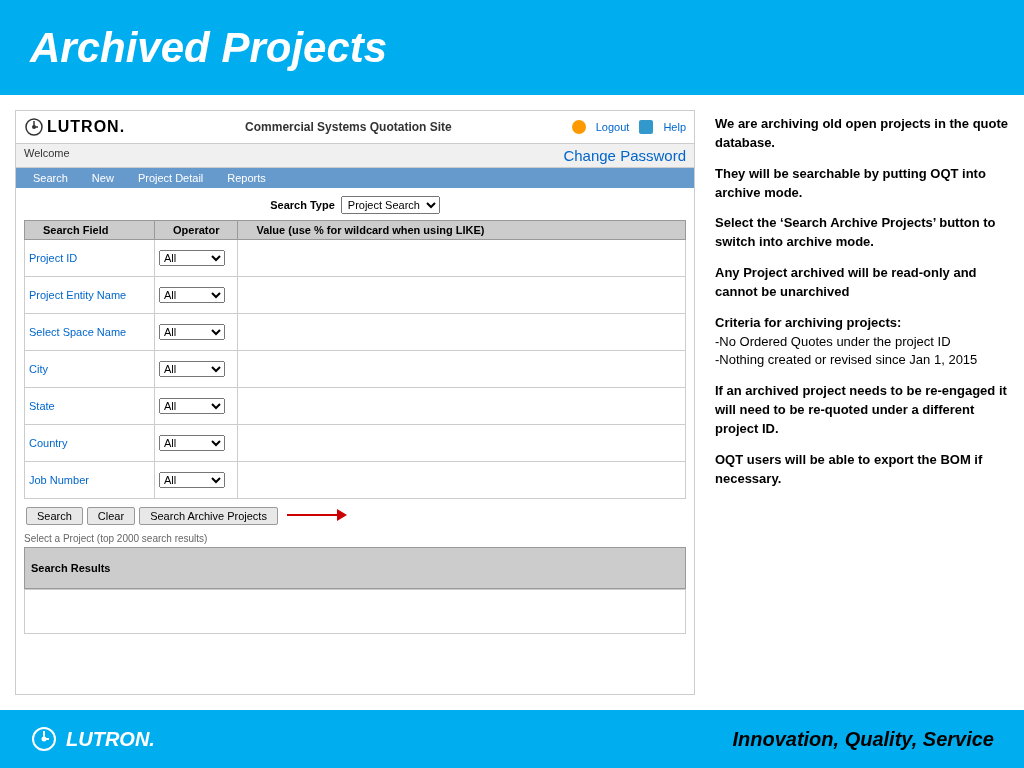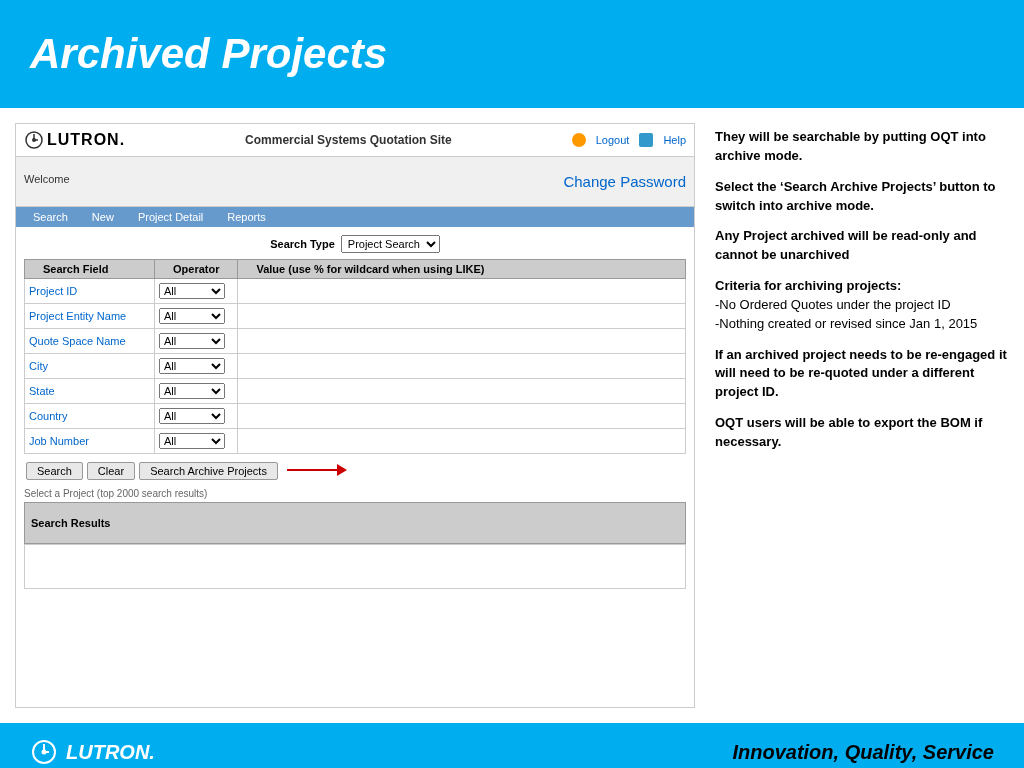--- a/index.html
+++ b/index.html
@@ -8,21 +8,21 @@
       background: #ffffff;
       width: 1024px;
       height: 768px;
       overflow: hidden;
     }
 
     
     .page-header {
       background: #00AEEF;
       padding: 18px 30px;
-      height: 108px;
+      height: 95px;
       display: flex;
       align-items: center;
     }
     .page-header h1 {
       color: #ffffff;
       font-size: 42px;
       font-weight: bold;
       font-style: italic;
     }
 
@@ -80,21 +80,21 @@
       display: inline-block;
       width: 14px;
       height: 14px;
       background: #3399cc;
       border-radius: 2px;
     }
 
     
     .app-welcome {
       background: #f0f0f0;
-      padding: 16px 8px;
+      padding: 3px 8px;
       font-size: 11px;
       color: #333;
       border-bottom: 1px solid #cccccc;
       display: flex;
       justify-content: space-between;
     }
     .app-welcome a {
       color: #0066cc;
       text-decoration: none;
       font-size: 15px;
@@ -144,21 +144,21 @@
     }
     .search-table th {
       background: #cccccc;
       border: 1px solid #999999;
       padding: 3px 18px;
       text-align: left;
       font-size: 11px;
     }
     .search-table td {
       border: 1px solid #cccccc;
-      padding: 4px 4px;
+      padding: 10px 4px;
       font-size: 11px;
     }
     .search-table td.field-name {
       color: #0066cc;
       font-size: 11px;
       white-space: nowrap;
       width: 130px;
     }
     .search-table td.operator-col {
       width: 80px;
@@ -333,21 +333,21 @@
           <tr>
             <td class="field-name">Project Entity Name</td>
             <td class="operator-col">
               <select><option>All</option></select>
             </td>
             <td class="value-col">
               <input type="text" style="">
             </td>
           </tr>
           <tr>
-            <td class="field-name">Quote Space Name</td>
+            <td class="field-name">Select Space Name</td>
             <td class="operator-col">
               <select><option>All</option></select>
             </td>
             <td class="value-col">
               <input type="text" style="">
             </td>
           </tr>
           <tr>
             <td class="field-name">City</td>
             <td class="operator-col">
@@ -402,20 +402,23 @@
 
       <div style="margin-top: 6px;">
         <div class="search-results-hint">Select a Project (top 2000 search results)</div>
         <div class="search-results-header">Search Results</div>
         <div class="search-results-area"></div>
       </div>
     </div>
   </div>
 
   <div class="description-panel">
+    <p>
+      <span class="bold-text">We are archiving old open projects in the quote database.</span>
+    </p>
     <p>
       <span class="bold-text">They will be searchable by putting OQT into archive mode.</span>
     </p>
     <p>
       <span class="bold-text">Select the ‘Search Archive Projects’ button to switch into archive mode.</span>
     </p>
     <p>
       <span class="bold-text">Any Project archived will be read-only and cannot be unarchived</span>
     </p>
     <p>

